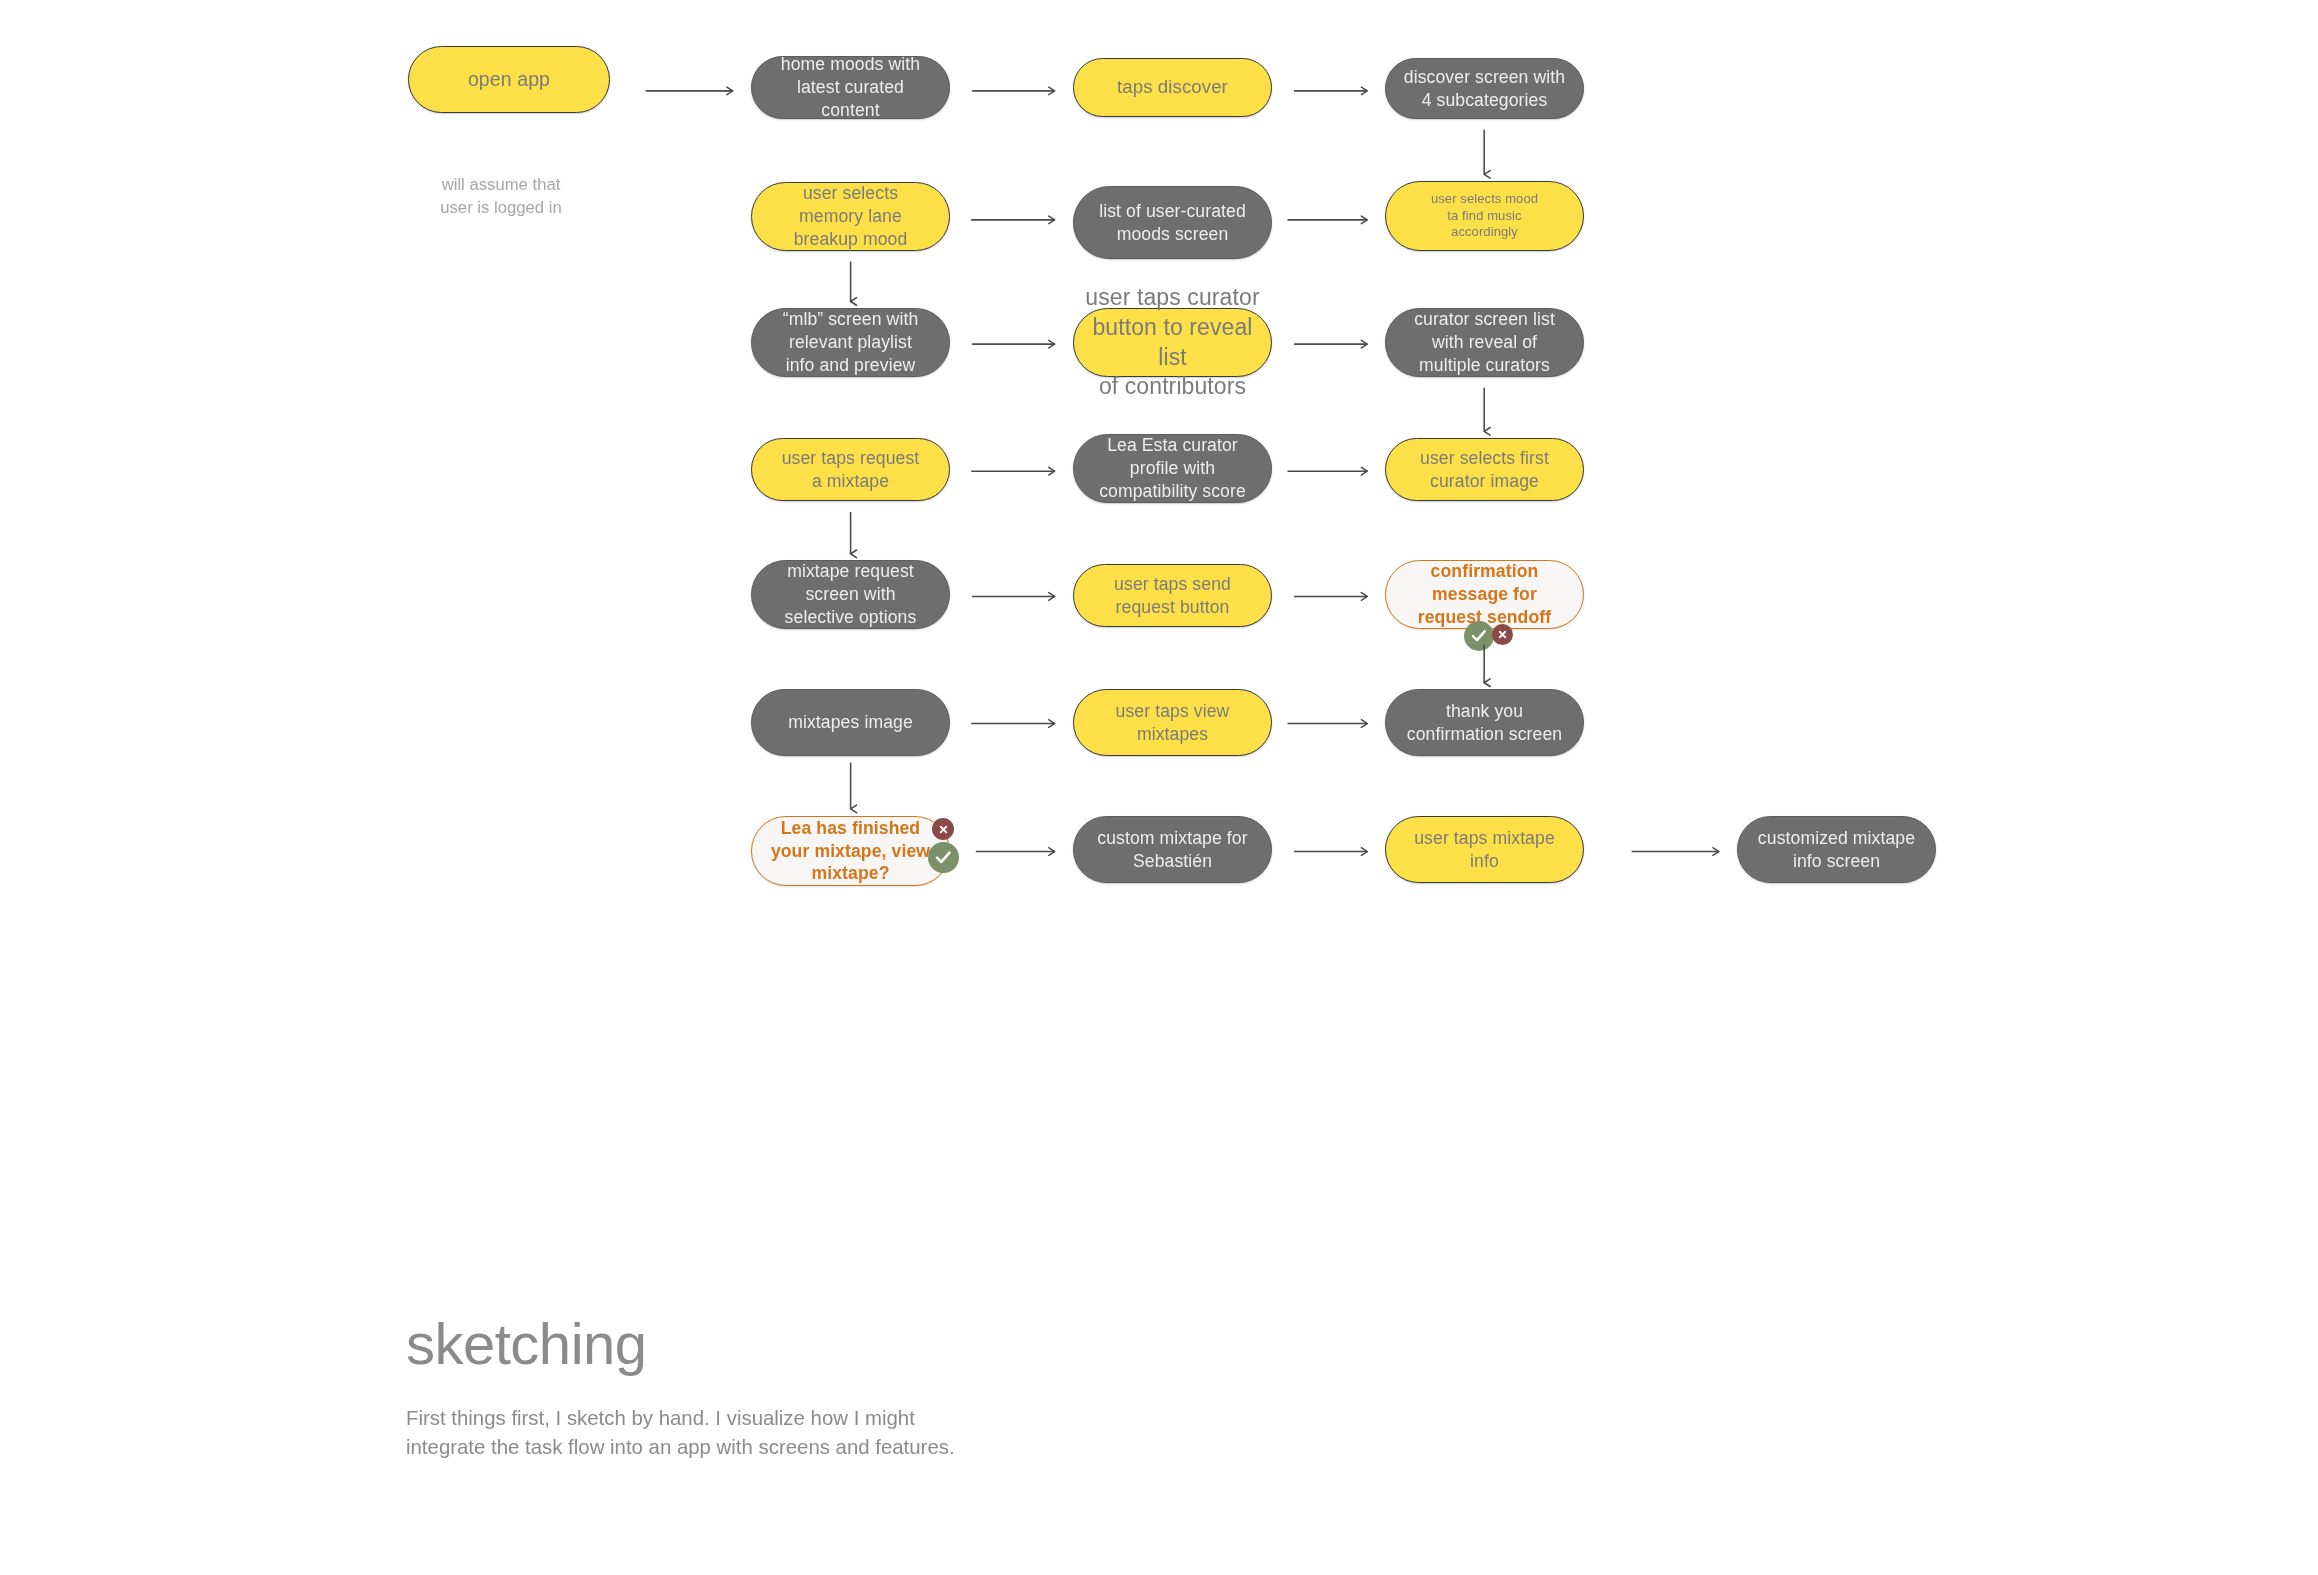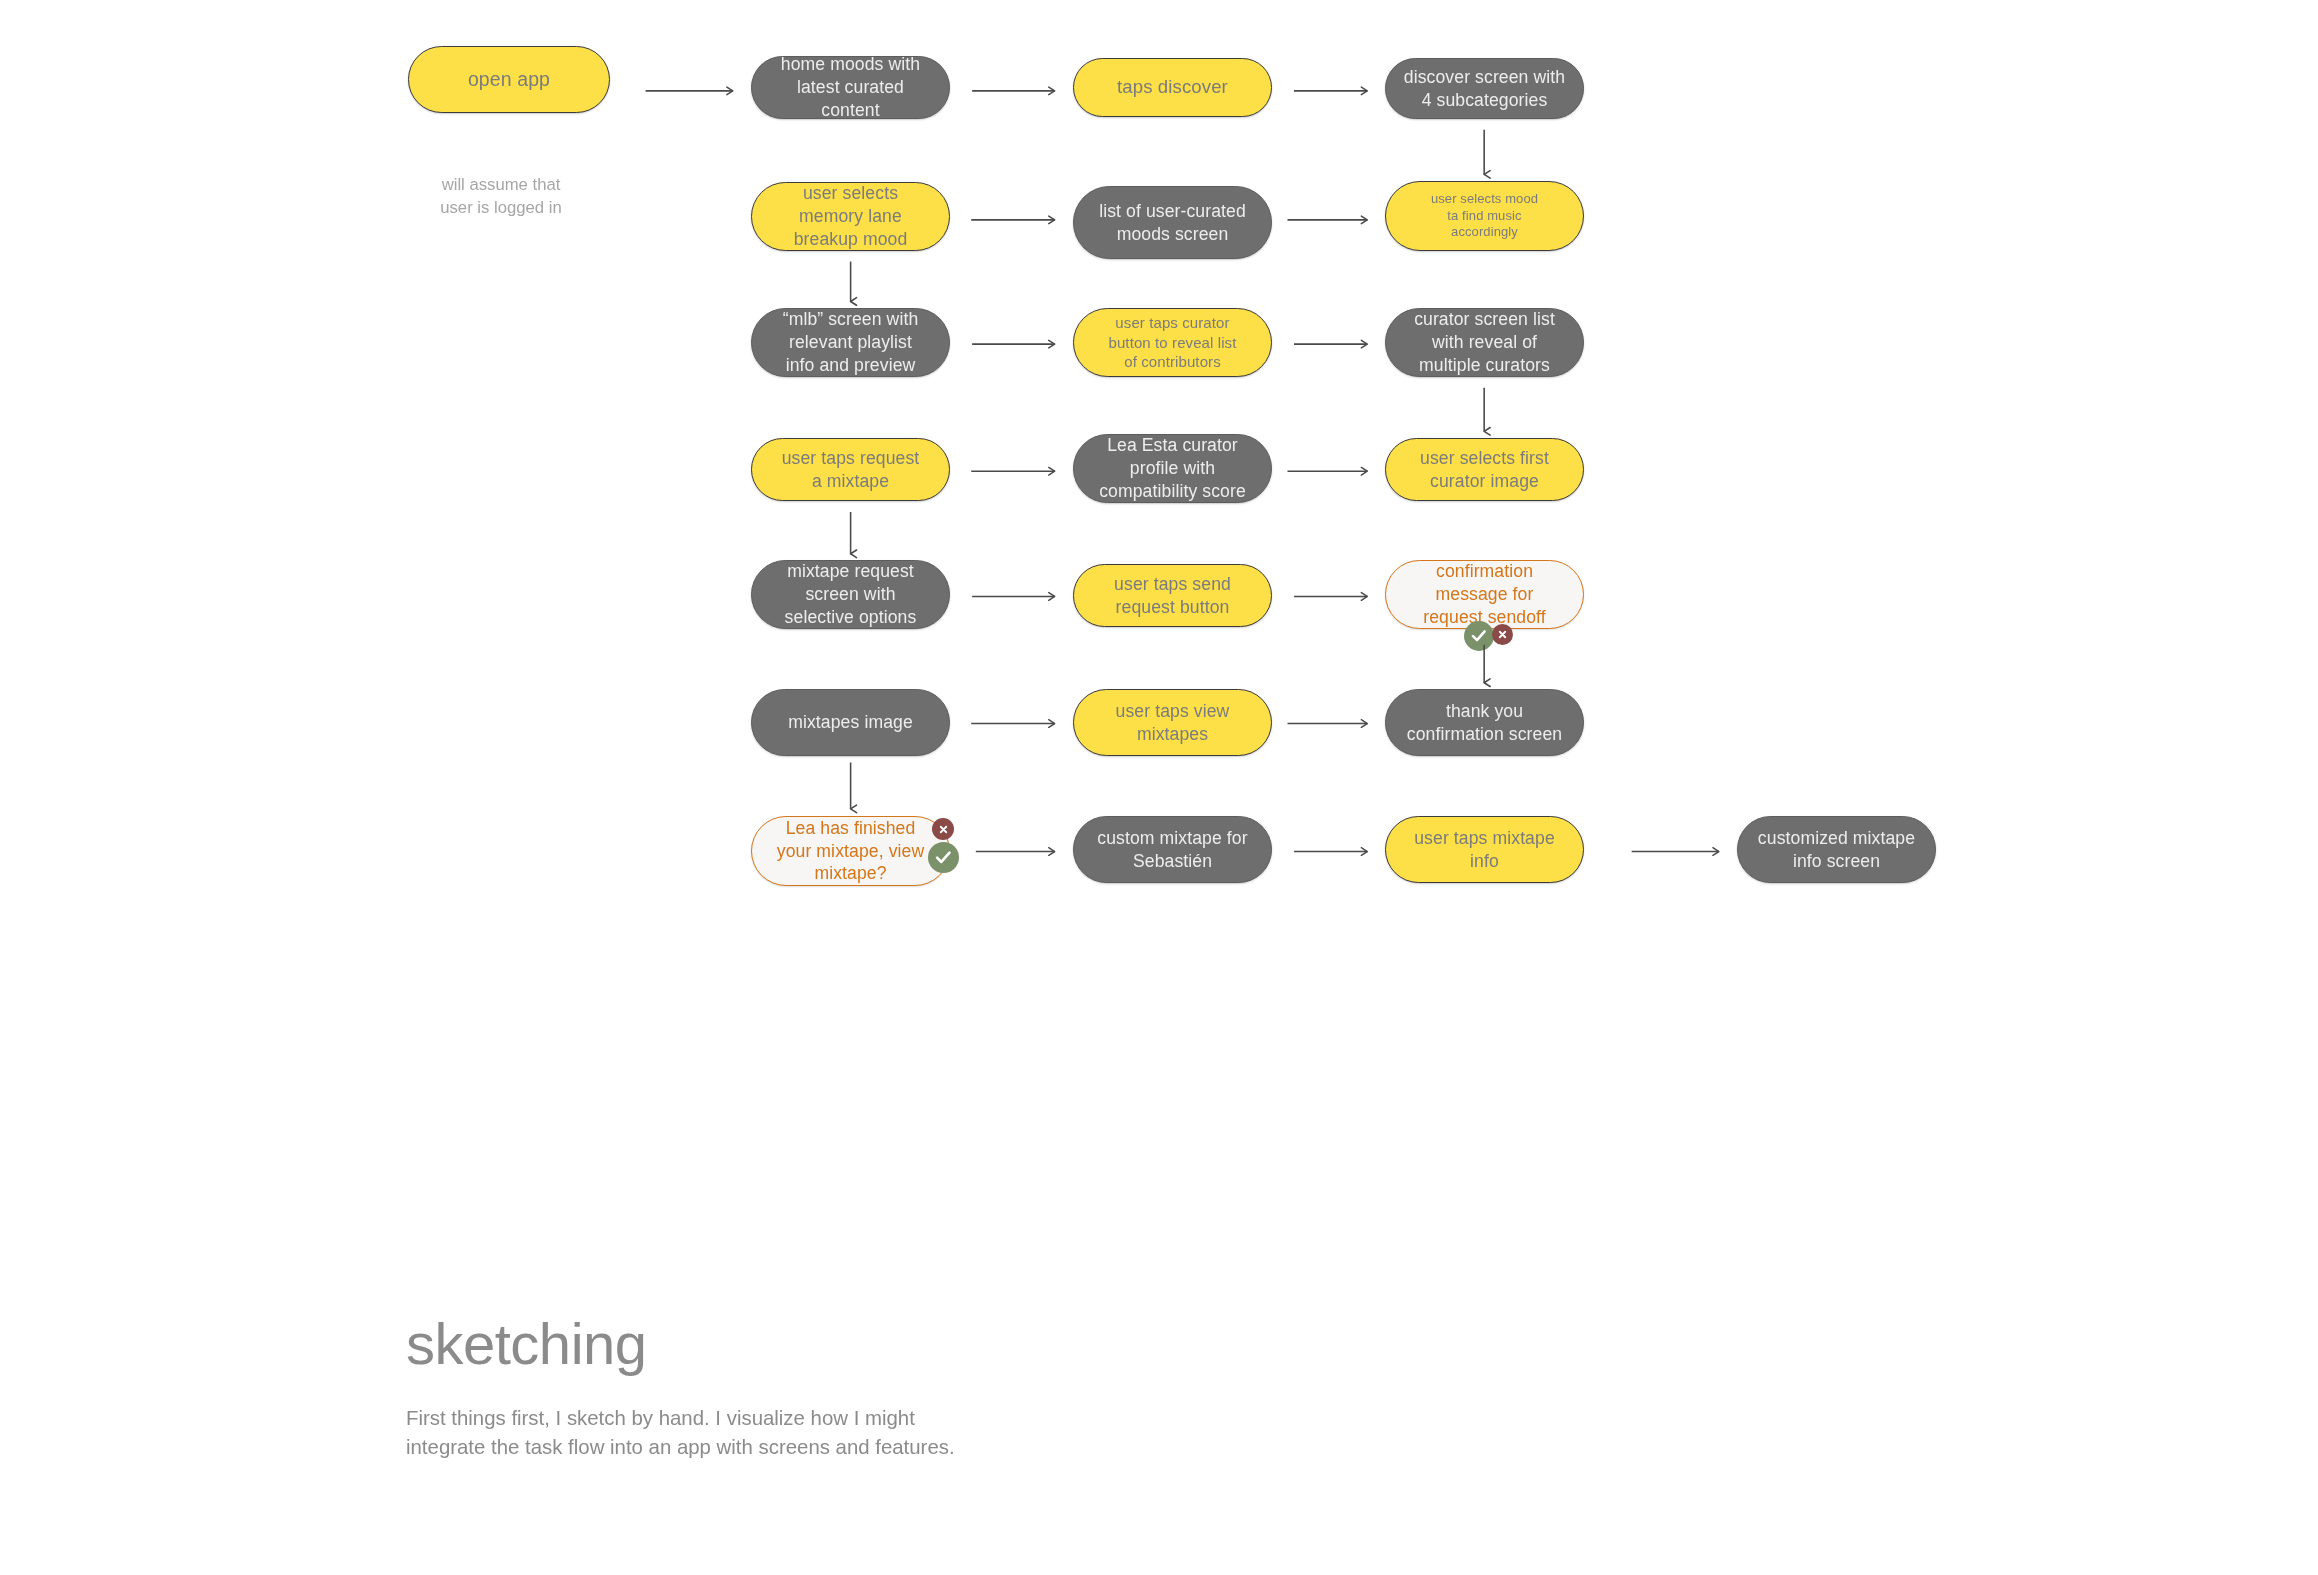--- a/index.html
+++ b/index.html
@@ -50,20 +50,21 @@
     background: #fde047;
     border: 1.5px solid #3b3b3b;
     color: #7b7b7b;
     box-shadow: 0 0.9px 1.9px rgba(0,0,0,0.20);
   }
   .node.decision {
     background: #f7f6f5;
     border: 1.9px solid #d4761a;
     color: #d4761a;
     box-shadow: 0 0.9px 1.9px rgba(0,0,0,0.14);
+    font-weight: bold;
   }
 
   
   .conn {
     position: absolute;
   }
   .conn svg { display: block; overflow: visible; }
 
   
   .anno {
@@ -164,21 +165,21 @@
 memory lane
 breakup mood</span>
   </div>
 
   <div class="node dark" style="left:751px; top:308px; width:199px; height:69px; font-size:17.6px;">
     <span class="nlabel">“mlb” screen with
 relevant playlist
 info and preview</span>
   </div>
 
-  <div class="node light" style="left:1073px; top:308px; width:199px; height:69px; font-size:15px;">
+  <div class="node light" style="left:1073px; top:308px; width:199px; height:69px; font-size:23px;">
     <span class="nlabel">user taps curator
 button to reveal list
 of contributors</span>
   </div>
 
   <div class="node dark" style="left:1385px; top:308px; width:199px; height:69px; font-size:17.6px;">
     <span class="nlabel">curator screen list
 with reveal of
 multiple curators</span>
   </div>

